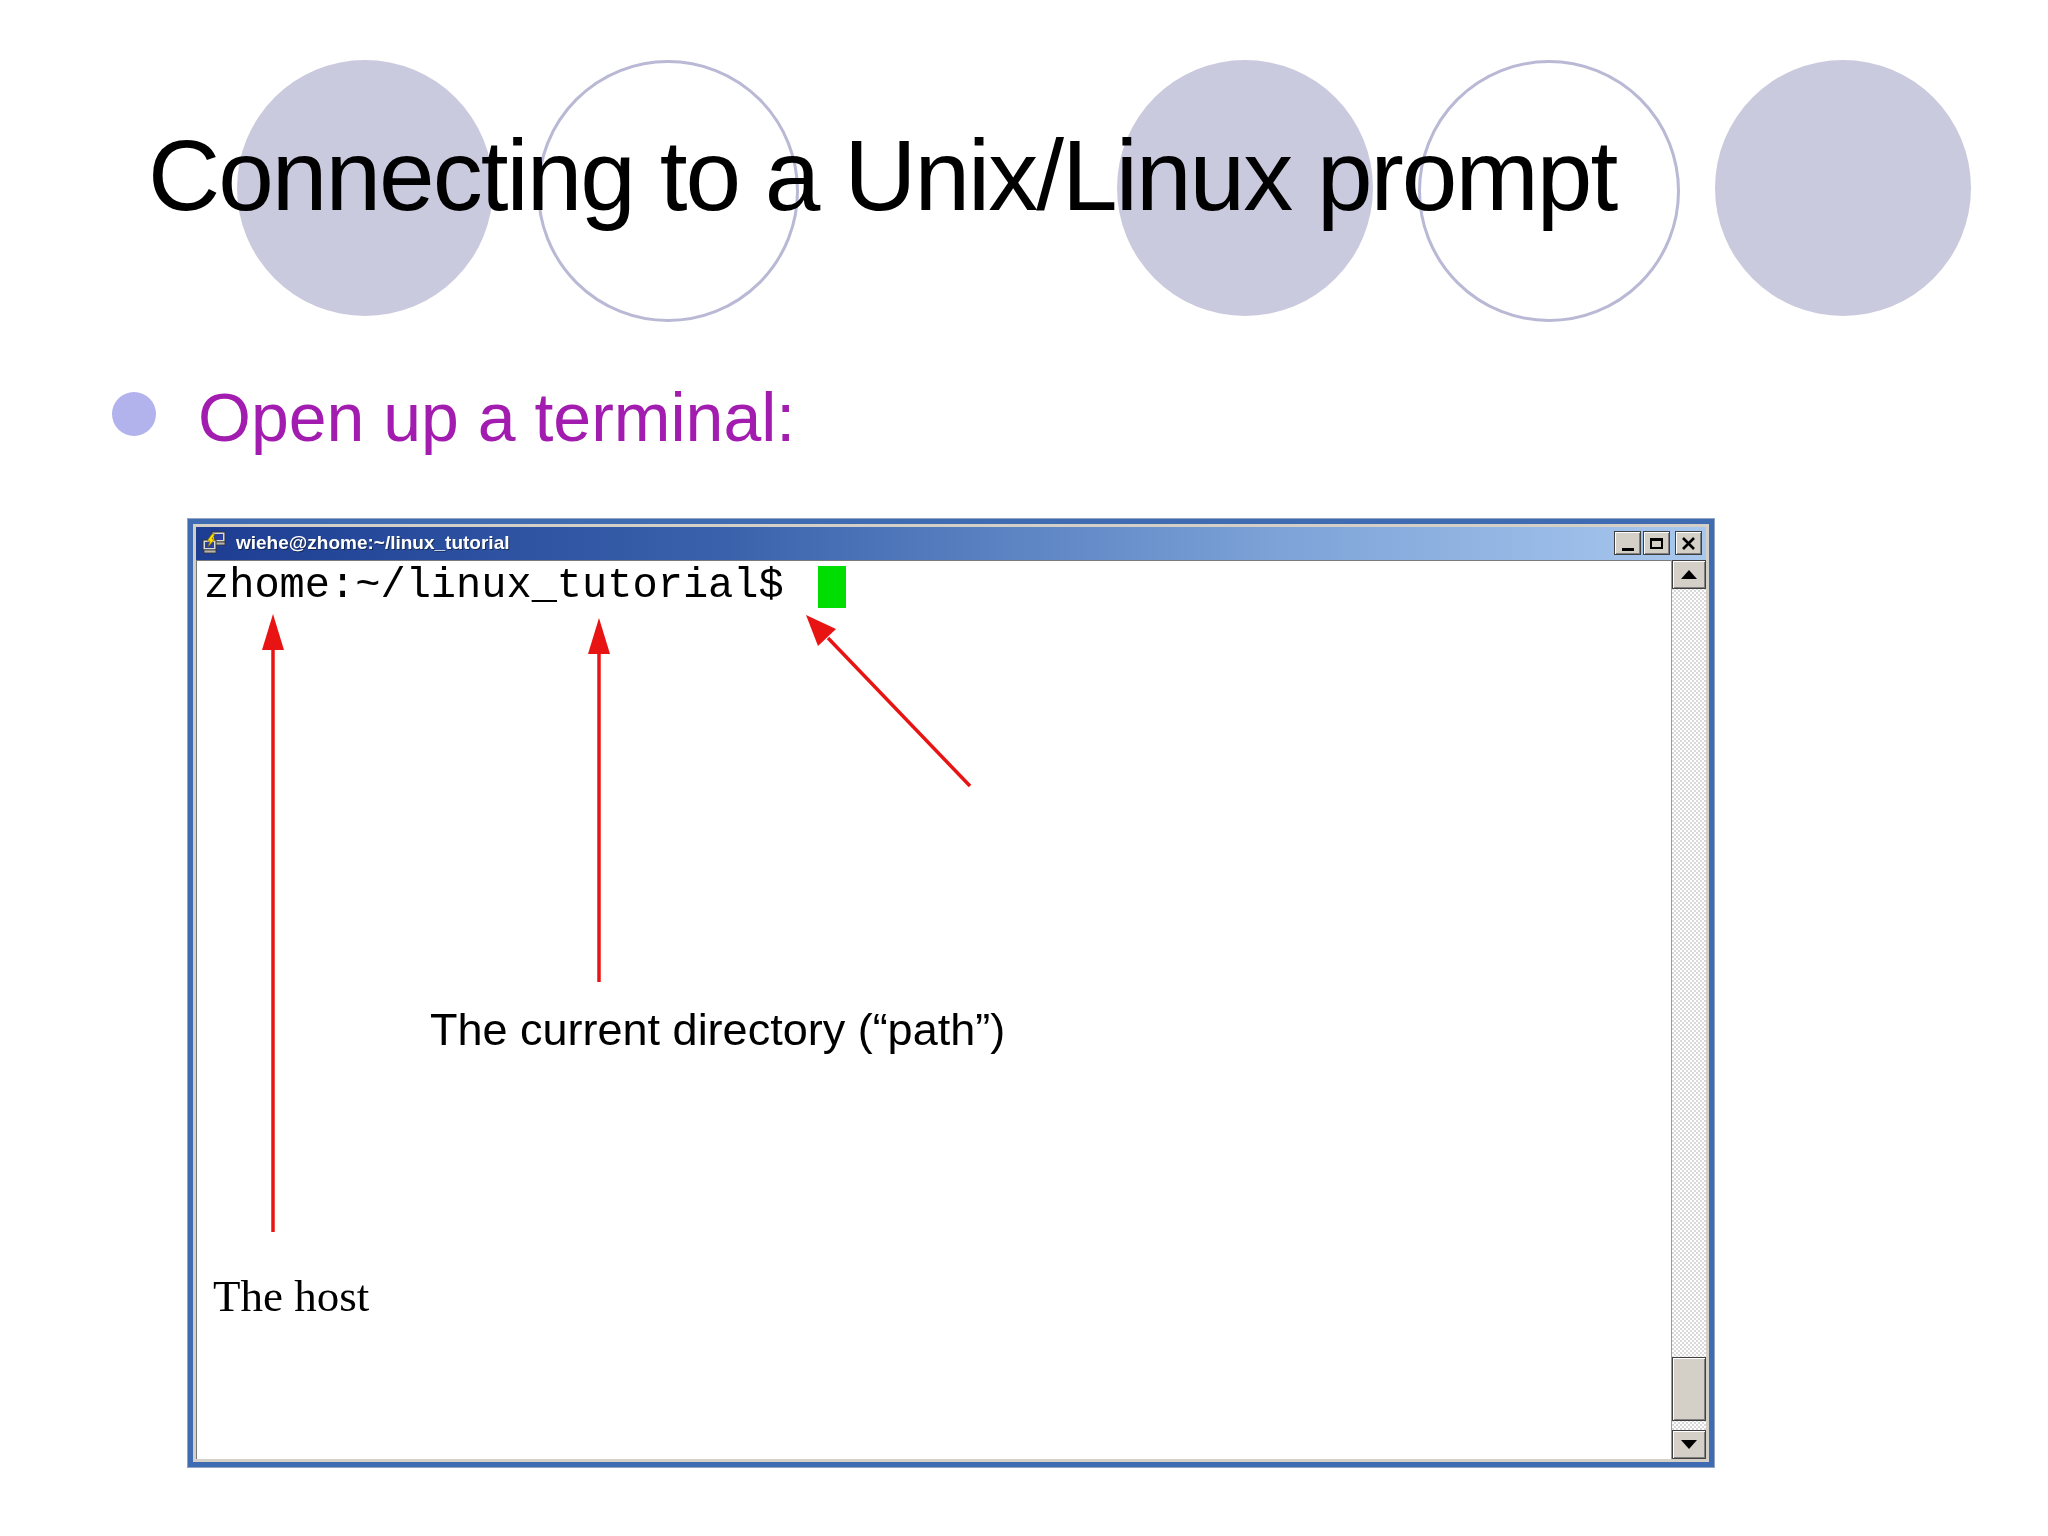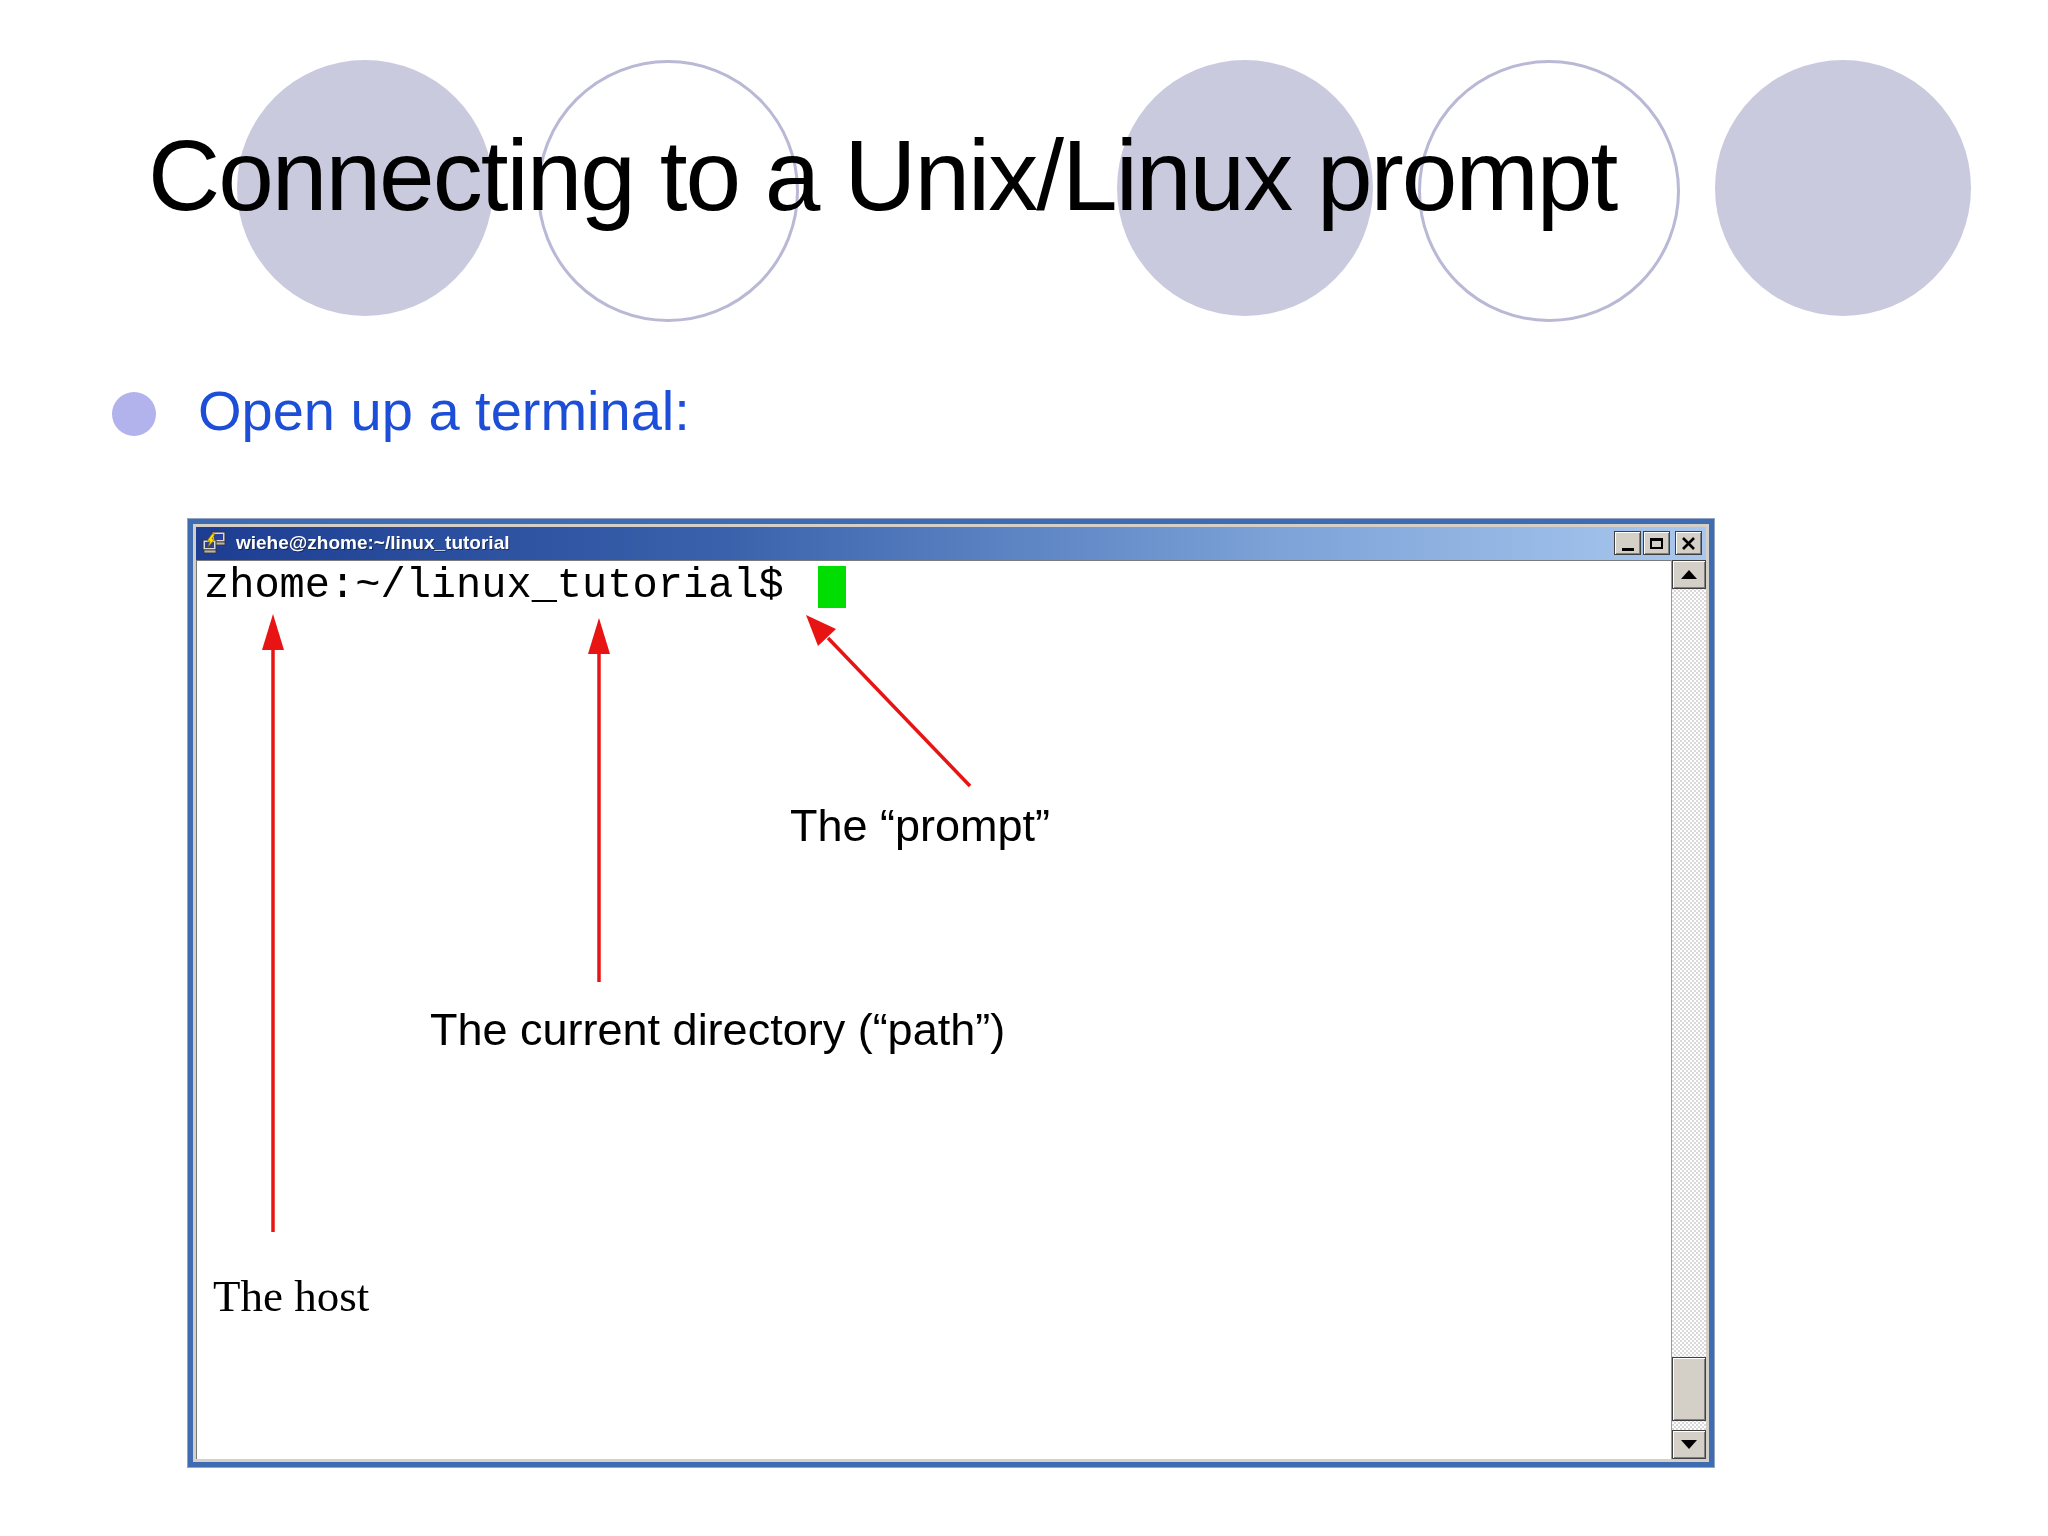--- a/index.html
+++ b/index.html
@@ -11,21 +11,21 @@
   .circle{position:absolute;top:60px;width:256px;height:256px;border-radius:50%;z-index:1;}
   .circle.filled{background:#cacade;}
   .circle.outlined{background:#ffffff;border:3px solid #b9b9d6;}
   .c1{left:237px;} .c2{left:537px;} .c3{left:1117px;} .c4{left:1418px;} .c5{left:1715px;}
 
   .title{
     position:absolute;left:148px;top:118px;z-index:2;margin:0;
     font-size:100px;font-weight:400;color:#000;letter-spacing:-2px;white-space:nowrap;
   }
   .bullet-dot{position:absolute;left:112px;top:392px;width:44px;height:44px;border-radius:50%;background:#b2b2ec;z-index:2;}
-  .bullet-text{position:absolute;left:198px;top:378px;font-size:56px;color:#1d4ed8;white-space:nowrap;z-index:2;}
+  .bullet-text{position:absolute;left:198px;top:378px;font-size:68px;color:#a21caf;white-space:nowrap;z-index:2;}
 
   
   .term-window{
     position:absolute;left:187px;top:518px;width:1528px;height:950px;z-index:3;
     background:#3e6bb2;border:1px solid #93a6c0;padding:5px;box-sizing:border-box;
   }
   .term-frame{
     position:relative;width:100%;height:100%;box-sizing:border-box;
     border:3px solid #d4d0c8;background:#ffffff;
   }
@@ -153,17 +153,16 @@
     <g stroke="#e81414" stroke-width="3.5" fill="#e81414">
       <line x1="273" y1="1232" x2="273" y2="650"></line>
       <polygon points="273,614 262,650 284,650" stroke="none"></polygon>
       <line x1="599" y1="982" x2="599" y2="652"></line>
       <polygon points="599,618 588,654 610,654" stroke="none"></polygon>
       <line x1="970" y1="786" x2="828" y2="638"></line>
       <polygon points="806,615 818,646 836,629" stroke="none"></polygon>
     </g>
   </svg>
 
-  <div class="anno anno-prompt">The “prompt”</div>
   <div class="anno anno-dir">The current directory (“path”)</div>
   <div class="anno anno-host">The host</div>
 
 </div>
 
 </body></html>

